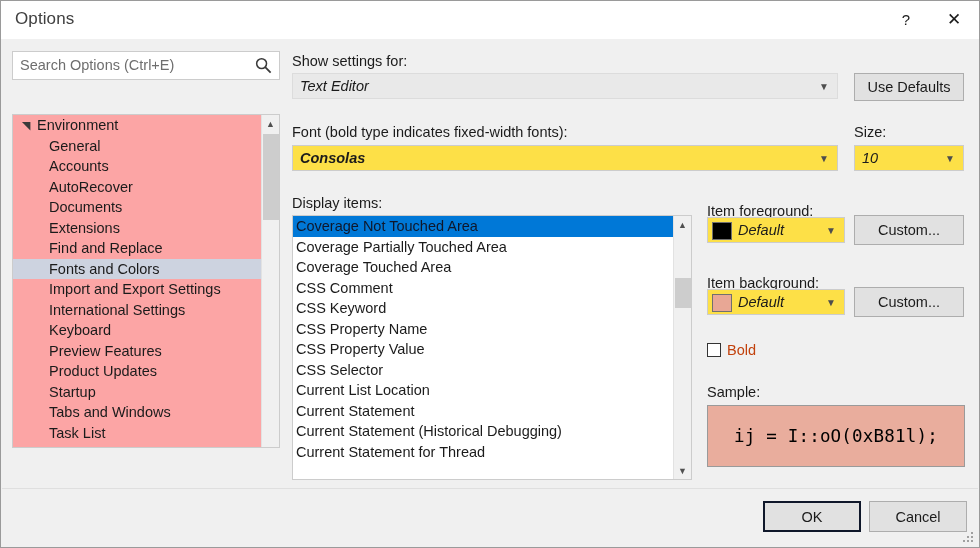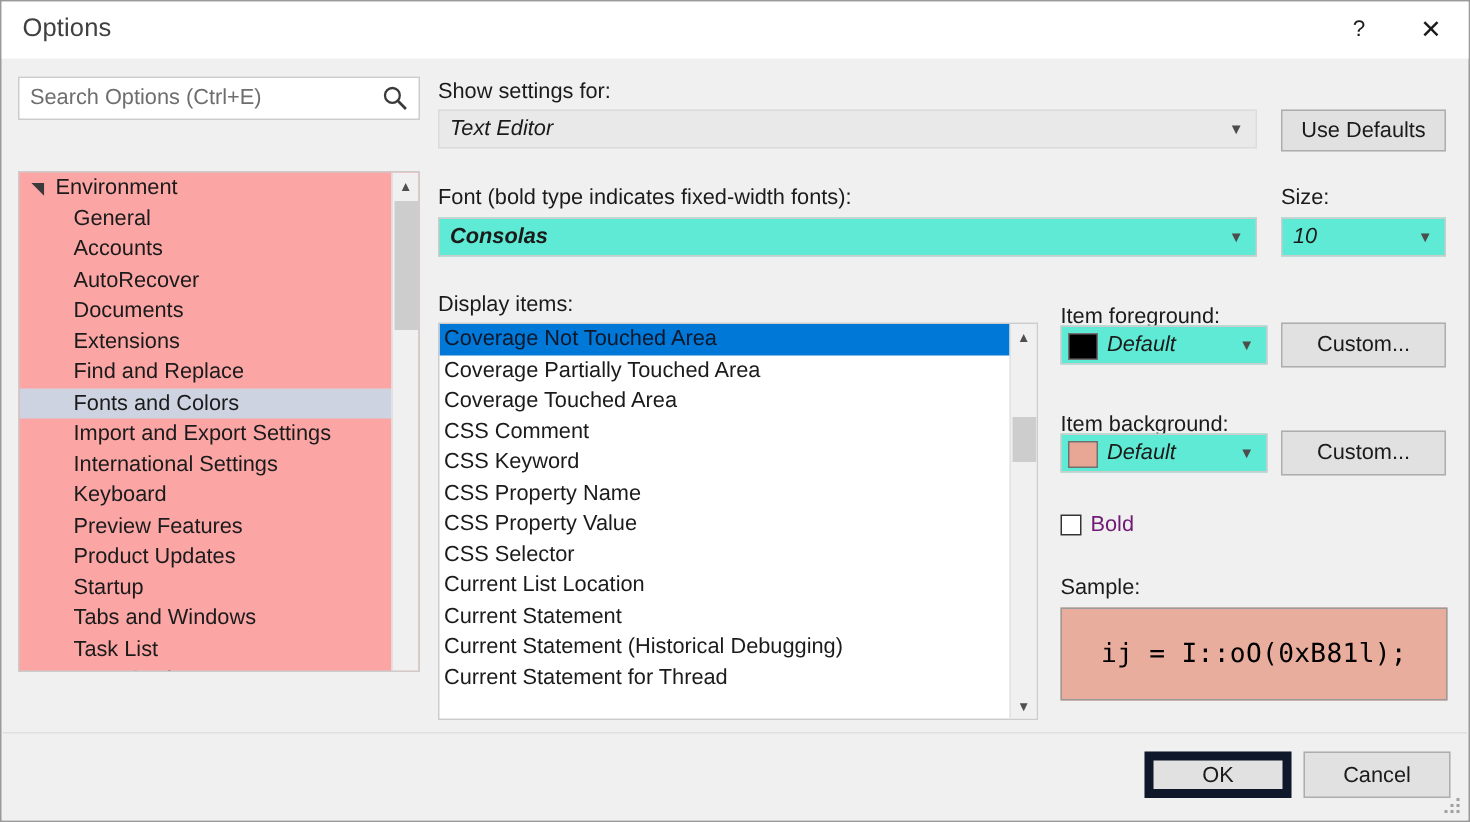--- a/index.html
+++ b/index.html
@@ -171,21 +171,21 @@
     position: absolute;
     font-size: 14.5px;
     color: #1b1b1b;
     white-space: nowrap;
   }
 
   .combo {
     position: absolute;
     box-sizing: border-box;
     border: 1px solid #cccccc;
-    background: #5eead4;
+    background: #fde047;
     font-size: 14.5px;
     color: #1b1b1b;
     cursor: default;
   }
   .combo.disabledish { background: #e9e9e9; border-color: #dcdcdc; }
   .combo .ctext {
     position: absolute;
     left: 7px;
     top: 0;
     bottom: 0;
@@ -214,21 +214,21 @@
     font-family: "Liberation Sans", sans-serif;
     font-size: 14.5px;
     color: #1b1b1b;
     display: flex;
     align-items: center;
     justify-content: center;
     cursor: default;
     padding: 0;
   }
   .btn.default {
-    border: 6px solid #0f172a;
+    border: 2px solid #0f172a;
     background: #e1e1e1;
   }
 
   
   .displist {
     position: absolute;
     left: 291px;
     top: 214px;
     width: 400px;
     height: 265px;
@@ -278,21 +278,21 @@
     cursor: default;
   }
   .cbbox {
     width: 14px;
     height: 14px;
     border: 1px solid #333333;
     background: #ffffff;
     box-sizing: border-box;
     margin-right: 6px;
   }
-  .cblabel { font-size: 14.5px; color: #701a75; }
+  .cblabel { font-size: 14.5px; color: #c2410c; }
 
   
   .sample-box {
     position: absolute;
     left: 706px;
     top: 404px;
     width: 258px;
     height: 62px;
     border: 1px solid #9a9a9a;
     box-sizing: border-box;

